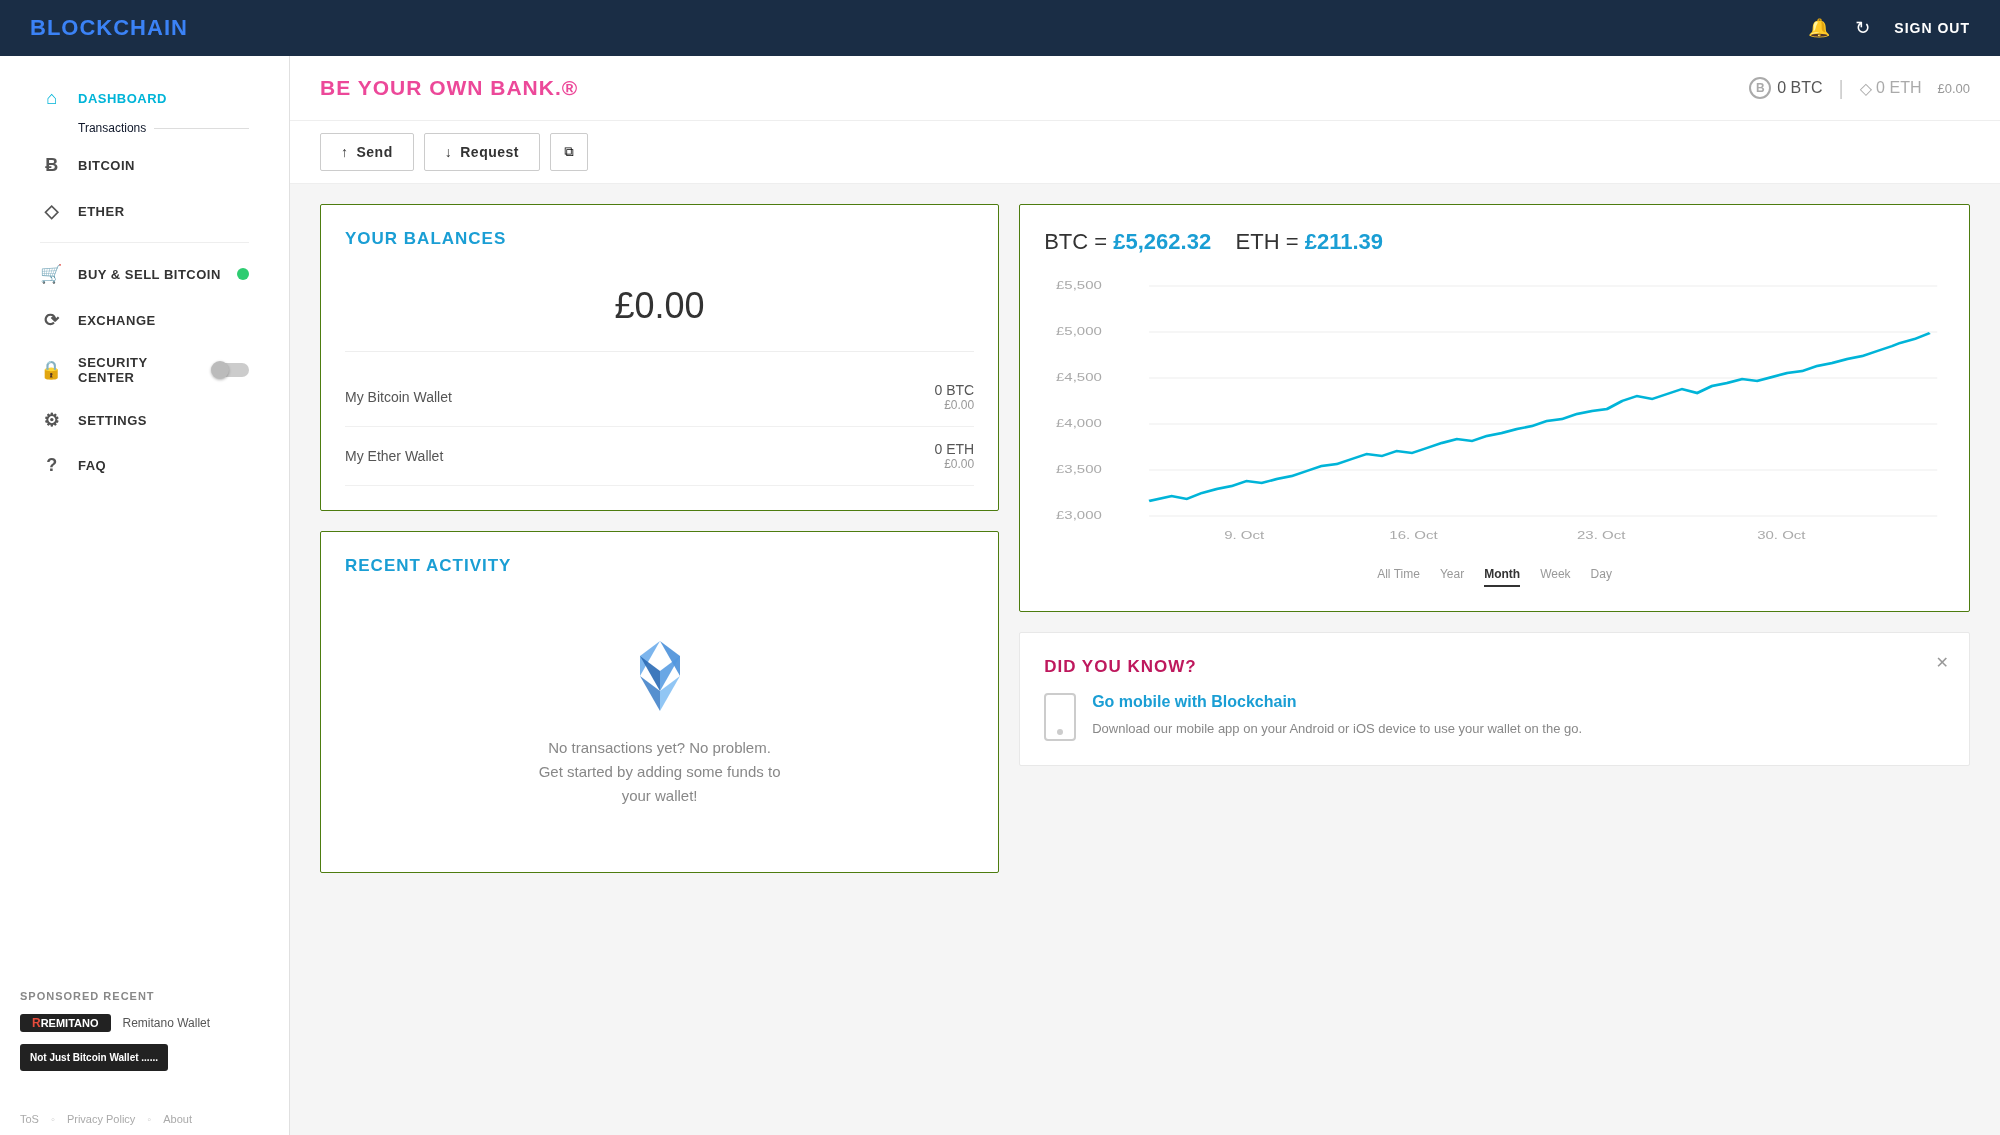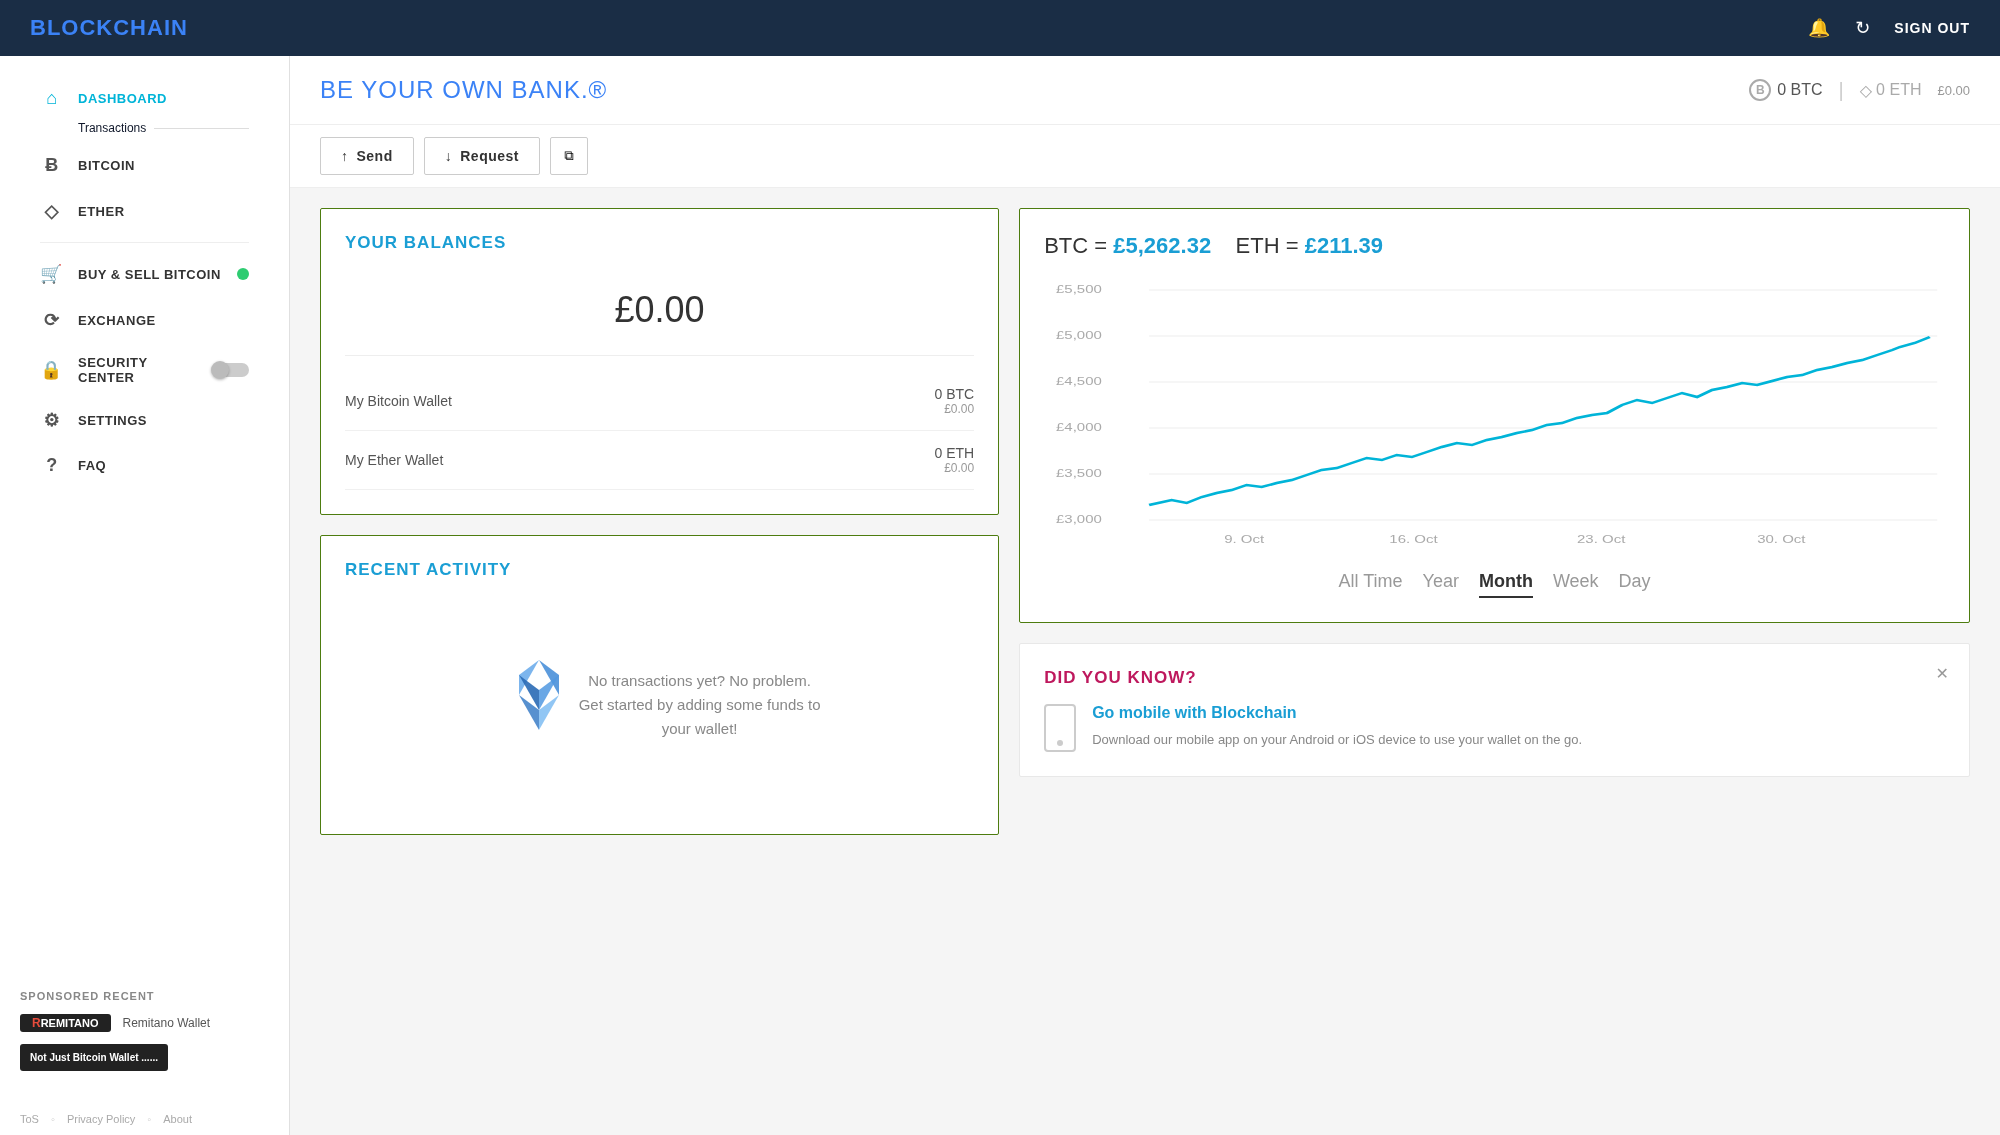--- a/index.html
+++ b/index.html
@@ -189,23 +189,23 @@
     
     .main-header {
       background: white;
       padding: 20px 30px;
       display: flex;
       align-items: center;
       justify-content: space-between;
       border-bottom: 1px solid #eee;
     }
     .main-header-left h1 {
-      font-size: 24px;
-      font-weight: 400;
-      color: #3b82f6;
+      font-size: 21px;
+      font-weight: 700;
+      color: #ec4899;
       letter-spacing: 1px;
     }
     .main-header-right {
       display: flex;
       align-items: center;
       gap: 16px;
       font-size: 16px;
       color: #555;
     }
     .btc-balance {
@@ -339,41 +339,41 @@
       width: 100%;
       height: 100%;
     }
 
     .chart-tabs {
       display: flex;
       justify-content: center;
       gap: 20px;
     }
     .chart-tab {
-      font-size: 18px;
+      font-size: 12px;
       color: #999;
       cursor: pointer;
       padding-bottom: 4px;
     }
     .chart-tab.active {
       color: #333;
       border-bottom: 2px solid #333;
       font-weight: 600;
     }
 
     
     .recent-activity-card {
       min-height: 300px;
       display: flex;
       flex-direction: column;
     }
     .empty-state {
       flex: 1;
       display: flex;
-      flex-direction: row;
+      flex-direction: column;
       align-items: center;
       justify-content: center;
       padding: 40px 20px;
       text-align: center;
     }
     .empty-icon {
       width: 80px;
       height: 80px;
       margin-bottom: 20px;
     }

